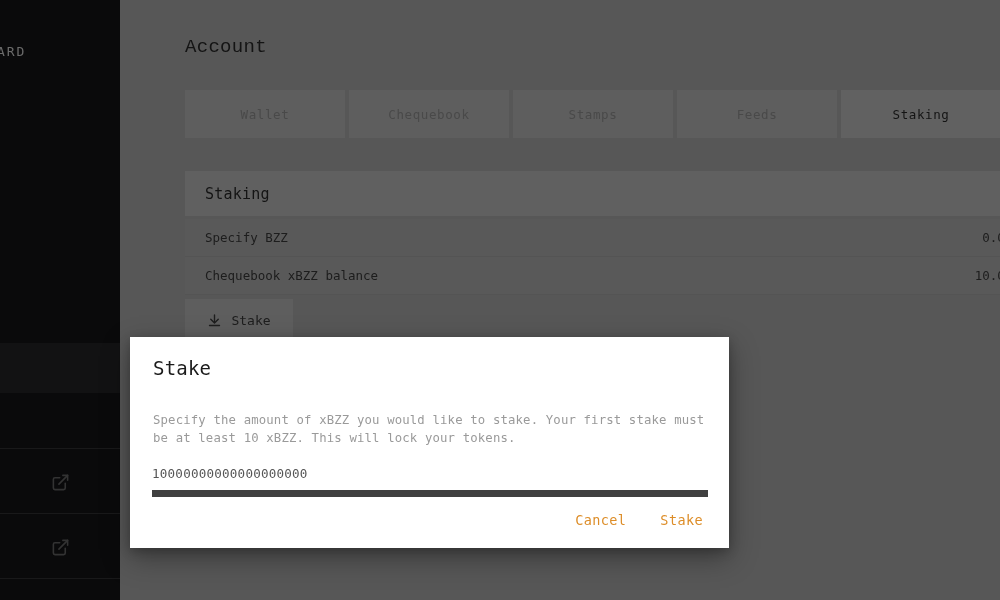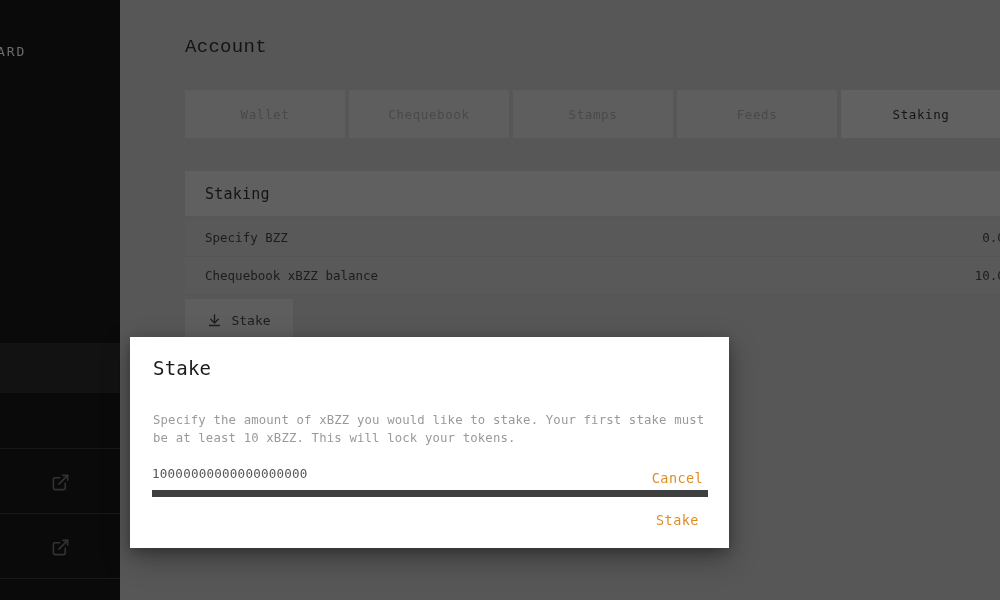--- a/index.html
+++ b/index.html
@@ -208,21 +208,20 @@
     color: #555555;
     padding: 0 0 9px 0;
     letter-spacing: 0.2px;
   }
   .dialog-actions {
     position: absolute;
     right: 14px; bottom: 12px;
     display: flex;
     align-items: center;
     gap: 10px;
-    flex-direction: column;
   }
   .dlg-btn {
     background: transparent;
     border: none;
     color: #dd8d28;
     font-family: "DejaVu Sans Mono", monospace;
     font-size: 13.5px;
     letter-spacing: 0.4px;
     padding: 8px 12px;
     cursor: pointer;

